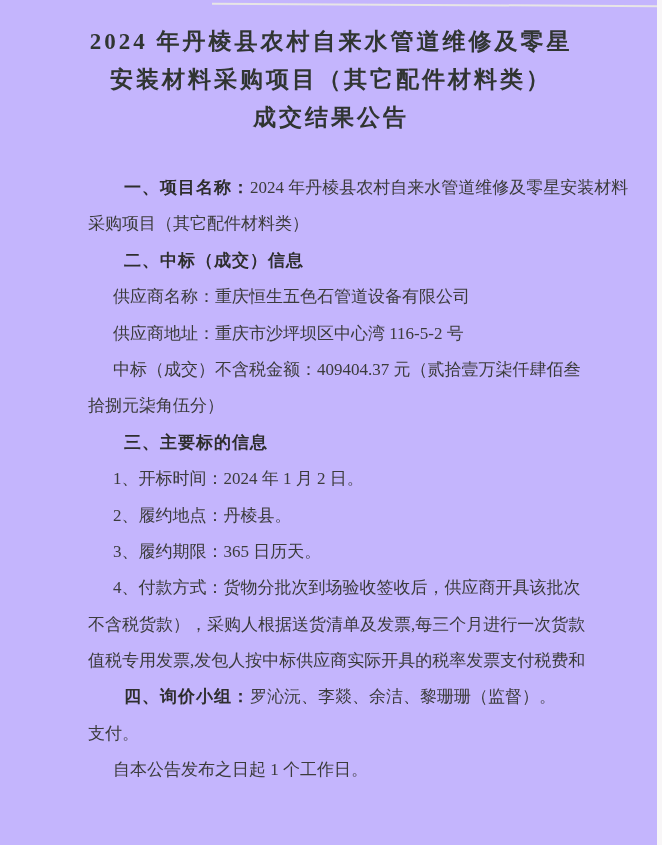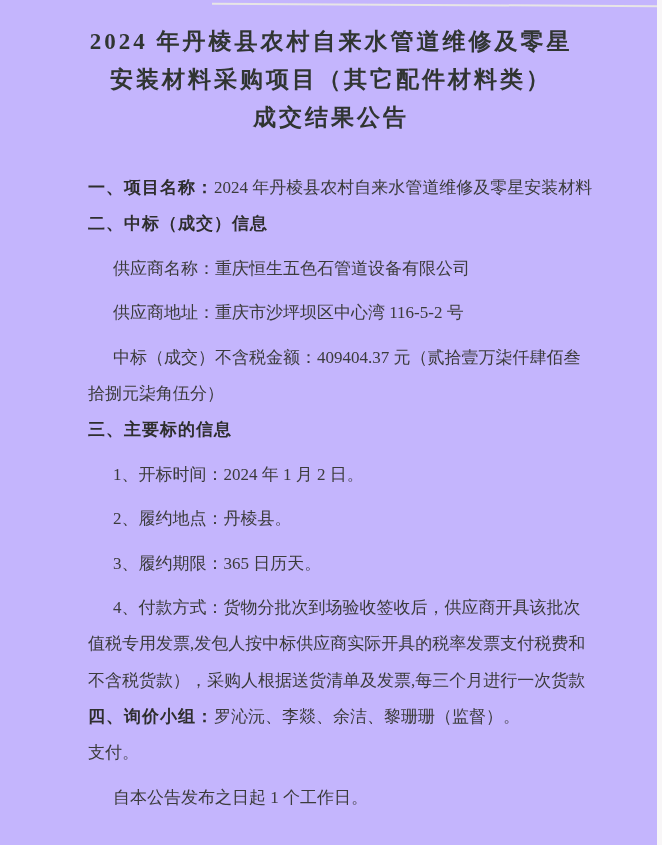--- a/index.html
+++ b/index.html
@@ -52,51 +52,52 @@
   }
   .text-line {
     height: 36.4px;
     line-height: 36.4px;
     font-size: 17px;
     white-space: nowrap;
     color: #3b3b3b;
   }
   .text-line.indent {
     padding-left: 25px;
-    margin-top: 8px;
   }
   .seg { display: inline; }
   .seg.bold {
     font-family: Liberation Sans, sans-serif;
     font-weight: bold;
     letter-spacing: 1px;
     color: #2e2e2e;
+    margin-left: 36px;
   }
 </style>
 </head>
 <body>
 
 <div class="page">
   <div class="scan-artifact"></div>
   <div class="title-block">
       <div class="title-line">2024 年丹棱县农村自来水管道维修及零星</div>
       <div class="title-line">安装材料采购项目（其它配件材料类）</div>
       <div class="title-line">成交结果公告</div>
     </div>
   <div class="body-block">
       <div class="text-line"><span class="seg bold">一、项目名称：</span><span class="seg">2024 年丹棱县农村自来水管道维修及零星安装材料</span></div>
+      <div class="text-line"><span class="seg">采购项目（其它配件材料类）</span></div>
       <div class="text-line"><span class="seg bold">二、中标（成交）信息</span></div>
       <div class="text-line indent"><span class="seg">供应商名称：重庆恒生五色石管道设备有限公司</span></div>
       <div class="text-line indent"><span class="seg">供应商地址：重庆市沙坪坝区中心湾 116-5-2 号</span></div>
       <div class="text-line indent"><span class="seg">中标（成交）不含税金额：409404.37 元（贰拾壹万柒仟肆佰叁</span></div>
       <div class="text-line"><span class="seg">拾捌元柒角伍分）</span></div>
       <div class="text-line"><span class="seg bold">三、主要标的信息</span></div>
       <div class="text-line indent"><span class="seg">1、开标时间：2024 年 1 月 2 日。</span></div>
       <div class="text-line indent"><span class="seg">2、履约地点：丹棱县。</span></div>
       <div class="text-line indent"><span class="seg">3、履约期限：365 日历天。</span></div>
       <div class="text-line indent"><span class="seg">4、付款方式：货物分批次到场验收签收后，供应商开具该批次</span></div>
+      <div class="text-line"><span class="seg">不含税货款），采购人根据送货清单及发票,每三个月进行一次货款</span></div>
       <div class="text-line"><span class="seg">值税专用发票,发包人按中标供应商实际开具的税率发票支付税费和</span></div>
-      <div class="text-line"><span class="seg">不含税货款），采购人根据送货清单及发票,每三个月进行一次货款</span></div>
       <div class="text-line"><span class="seg bold">四、询价小组：</span><span class="seg">罗沁沅、李燚、余洁、黎珊珊（监督）。</span></div>
       <div class="text-line"><span class="seg">支付。</span></div>
       <div class="text-line indent"><span class="seg">自本公告发布之日起 1 个工作日。</span></div>
     </div>
 </div>
 
 </body></html>

